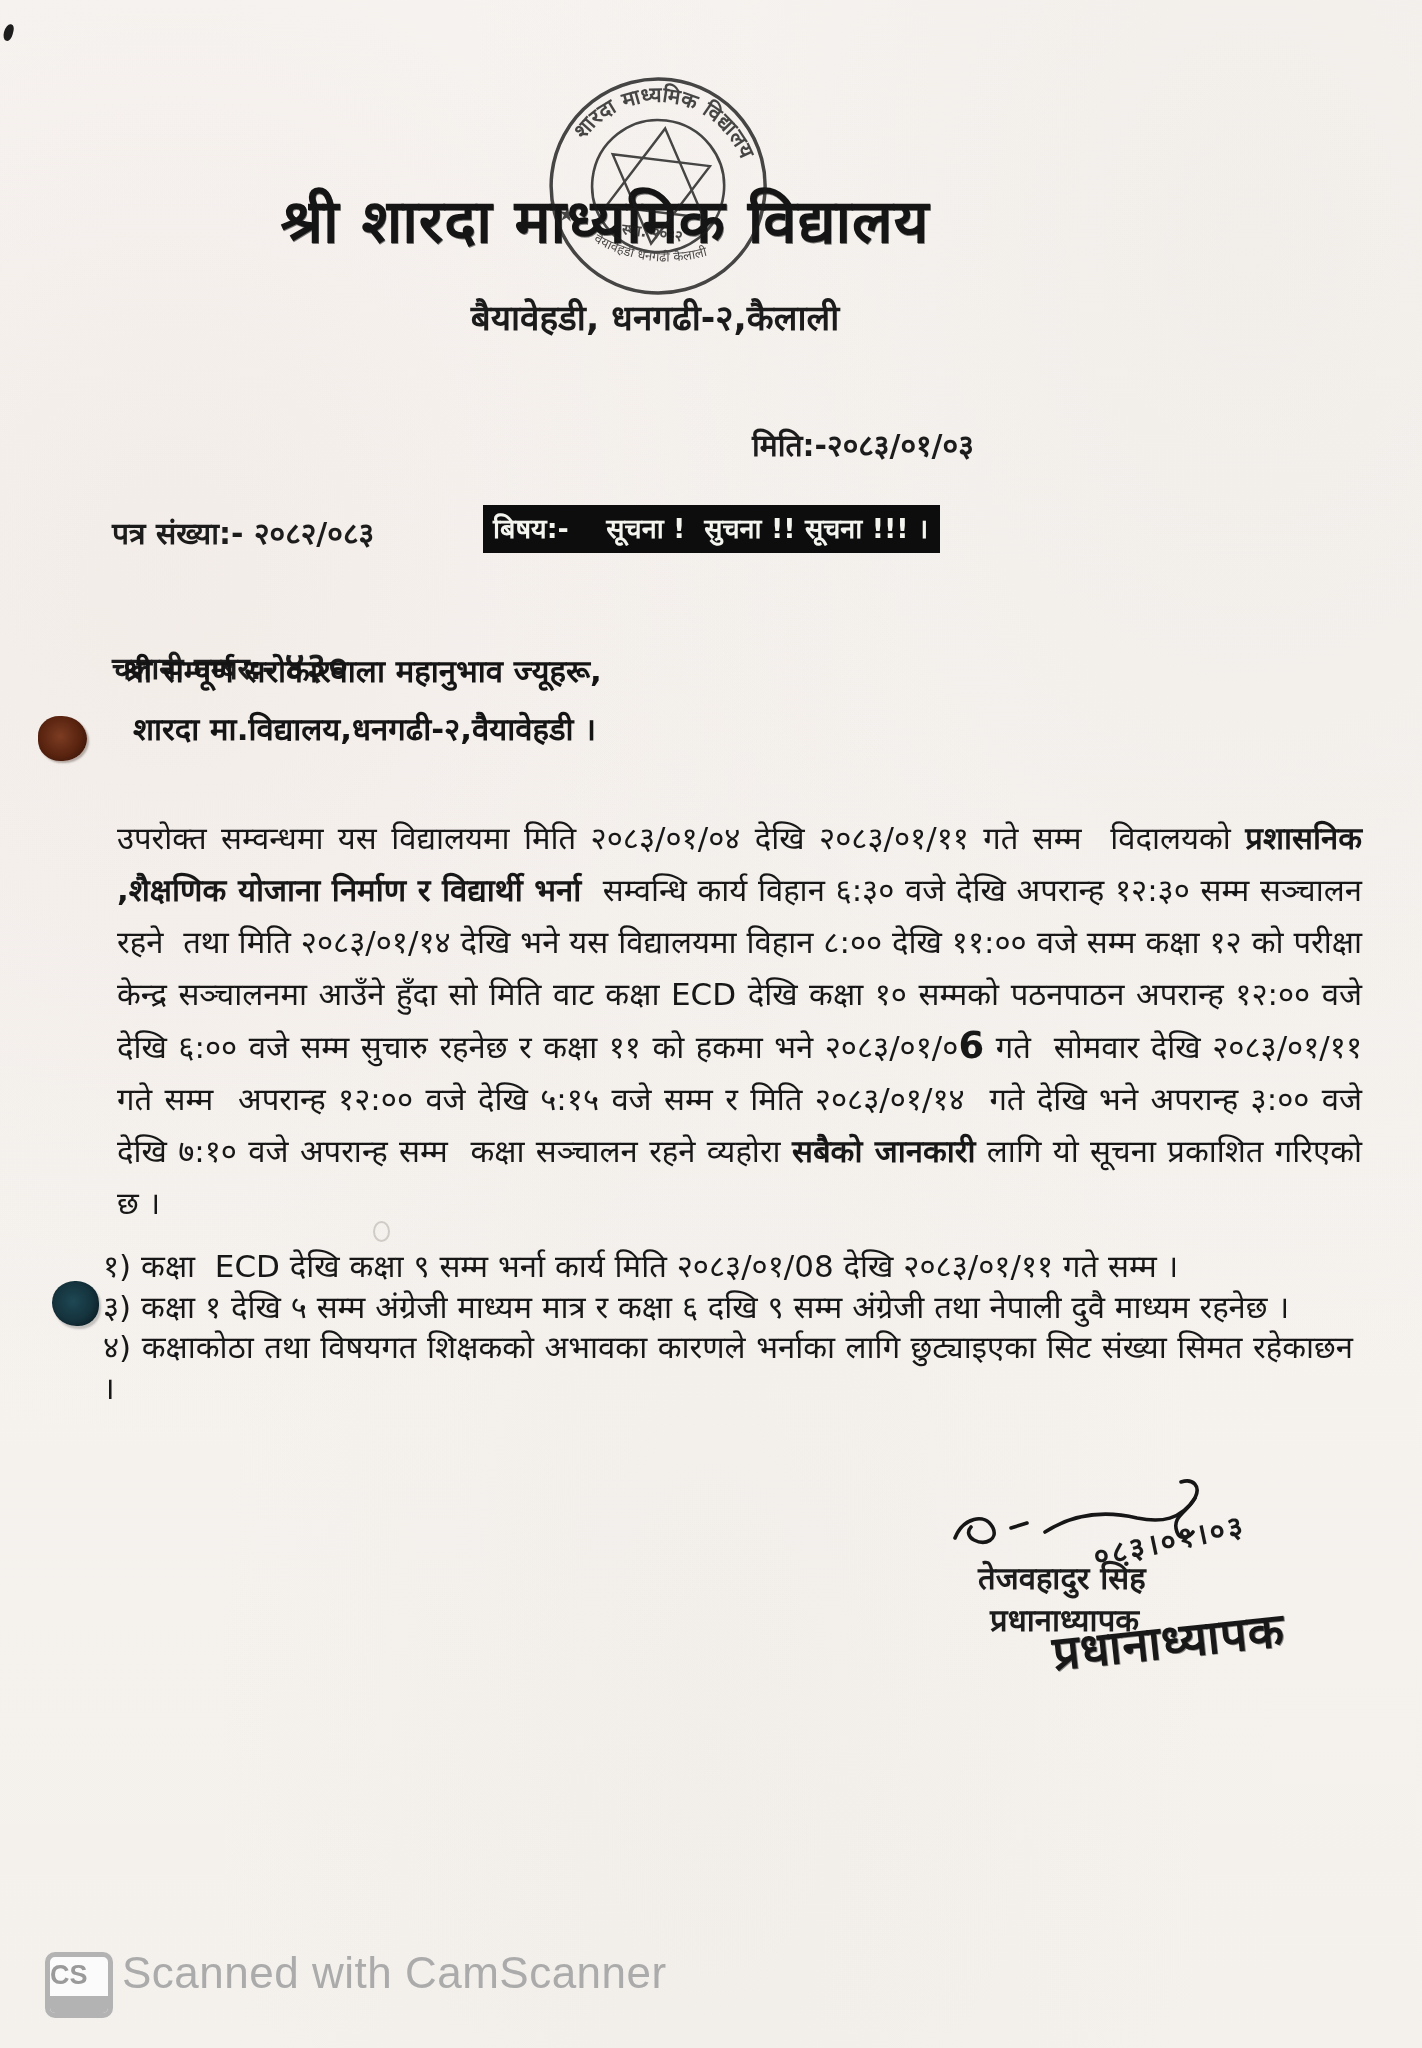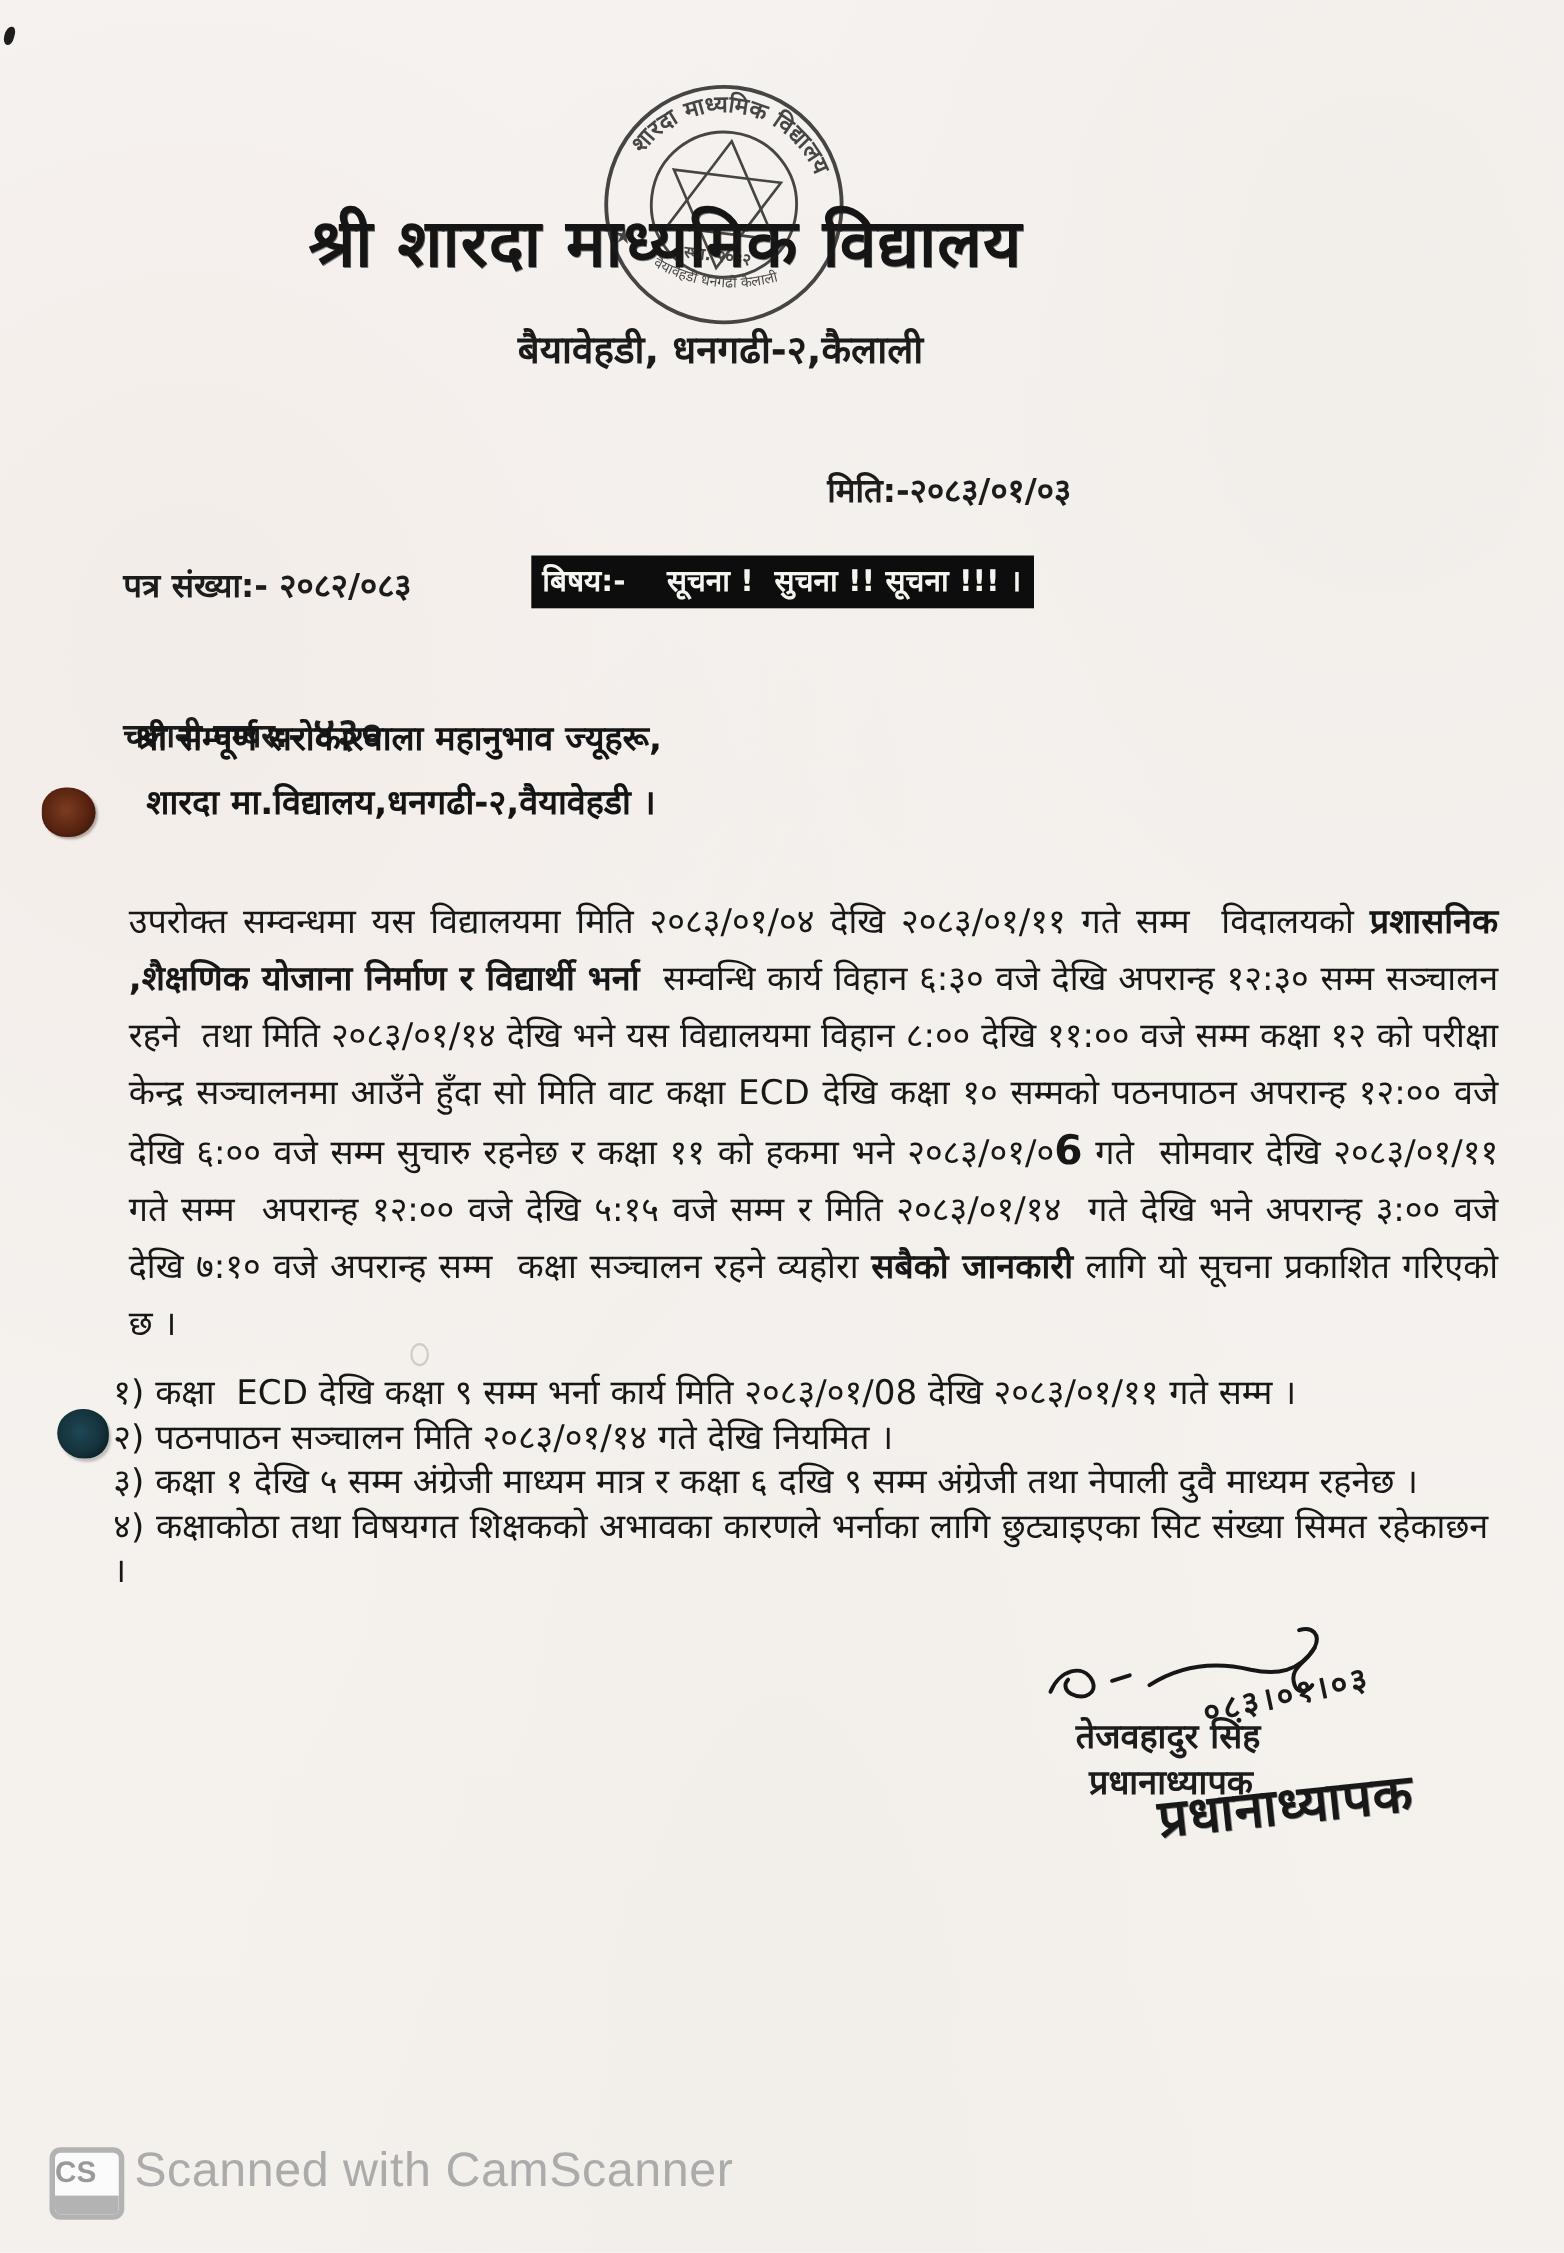--- a/index.html
+++ b/index.html
@@ -145,21 +145,20 @@
 
   <div class="abs banner">बिषय:-    सूचना !  सुचना !! सूचना !!! ।</div>
 
   <div class="abs addressee1">श्री सम्पूर्ण सरोकारवाला महानुभाव ज्यूहरू,</div>
   <div class="abs addressee2">शारदा मा.विद्यालय,धनगढी-२,वैयावेहडी ।</div>
 
   <div class="abs body-par"><span>उपरोक्त सम्वन्धमा यस विद्यालयमा मिति २०८३/०१/०४ देखि २०८३/०१/११ गते सम्म  विदालयको </span><span class="b">प्रशासनिक ,शैक्षणिक योजाना निर्माण र विद्यार्थी भर्ना</span><span>  सम्वन्धि कार्य विहान ६:३० वजे देखि अपरान्ह १२:३० सम्म सञ्चालन रहने  तथा मिति २०८३/०१/१४ देखि भने यस विद्यालयमा विहान ८:०० देखि ११:०० वजे सम्म कक्षा १२ को परीक्षा केन्द्र सञ्चालनमा आउँने हुँदा सो मिति वाट कक्षा ECD देखि कक्षा १० सम्मको पठनपाठन अपरान्ह १२:०० वजे देखि ६:०० वजे सम्म सुचारु रहनेछ र कक्षा ११ को हकमा भने २०८३/०१/०</span><span class="big-digit">6</span><span> गते  सोमवार देखि २०८३/०१/११ गते सम्म  अपरान्ह १२:०० वजे देखि ५:१५ वजे सम्म र मिति २०८३/०१/१४  गते देखि भने अपरान्ह ३:०० वजे देखि ७:१० वजे अपरान्ह सम्म  कक्षा सञ्चालन रहने व्यहोरा </span><span class="b">सबैको जानकारी</span><span> लागि यो सूचना प्रकाशित गरिएको छ ।</span></div>
 
   <div class="abs note-list">
     <div class="note-item">१) कक्षा  ECD देखि कक्षा ९ सम्म भर्ना कार्य मिति २०८३/०१/08 देखि २०८३/०१/११ गते सम्म ।</div>
-    <div class="note-item">२) पठनपाठन सञ्चालन मिति २०८३/०१/१४ गते देखि नियमित ।</div>
     <div class="note-item">३) कक्षा १ देखि ५ सम्म अंग्रेजी माध्यम मात्र र कक्षा ६ दखि ९ सम्म अंग्रेजी तथा नेपाली दुवै माध्यम रहनेछ ।</div>
     <div class="note-item">४) कक्षाकोठा तथा विषयगत शिक्षकको अभावका कारणले भर्नाका लागि छुट्याइएका सिट संख्या सिमत रहेकाछन ।</div>
   </div>
 
   <svg class="abs sig-squiggle" viewBox="0 0 315 100">
     <g fill="none" stroke="#161616" stroke-width="3.6" stroke-linecap="round">
       <path d="M10,66 c8,-20 30,-26 38,-10 c5,11 -7,18 -19,12 c-6,-3 -7,-9 -3,-13"></path>
       <path d="M66,56 l16,-5"></path>
       <path d="M100,60 c28,-18 58,-22 92,-14 c24,5 44,2 58,-20"></path>
       <path d="M236,10 c12,-4 20,4 14,16 c-7,14 -24,18 -18,34 c3,8 12,6 16,0"></path>

